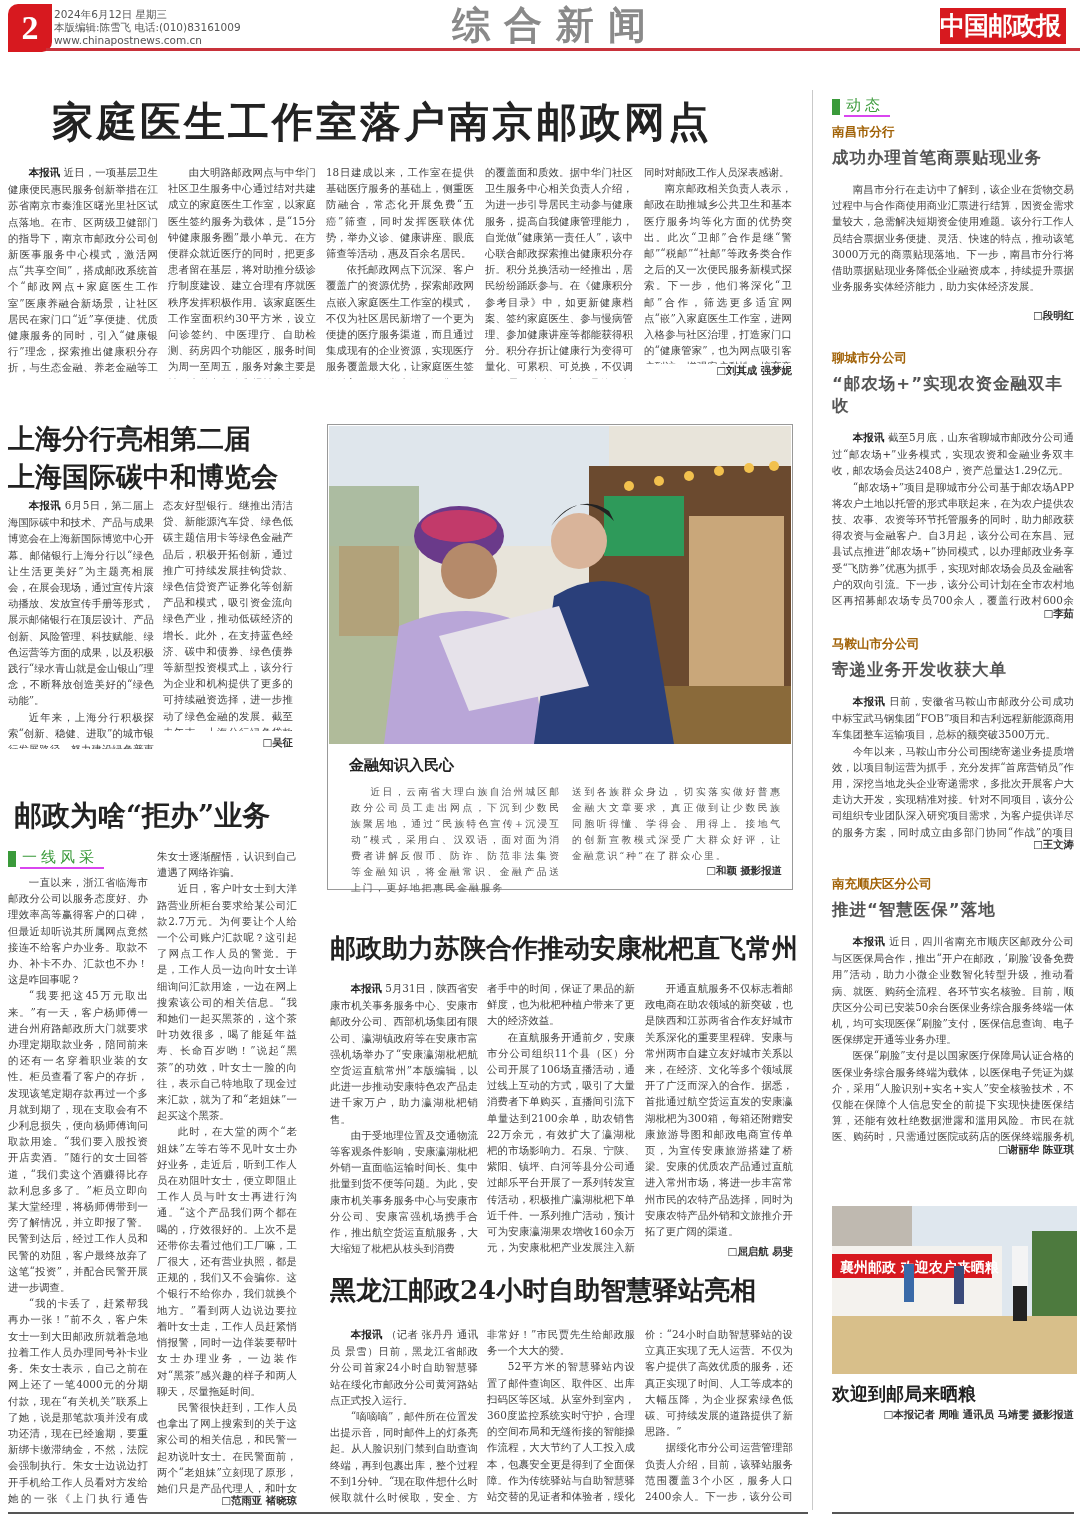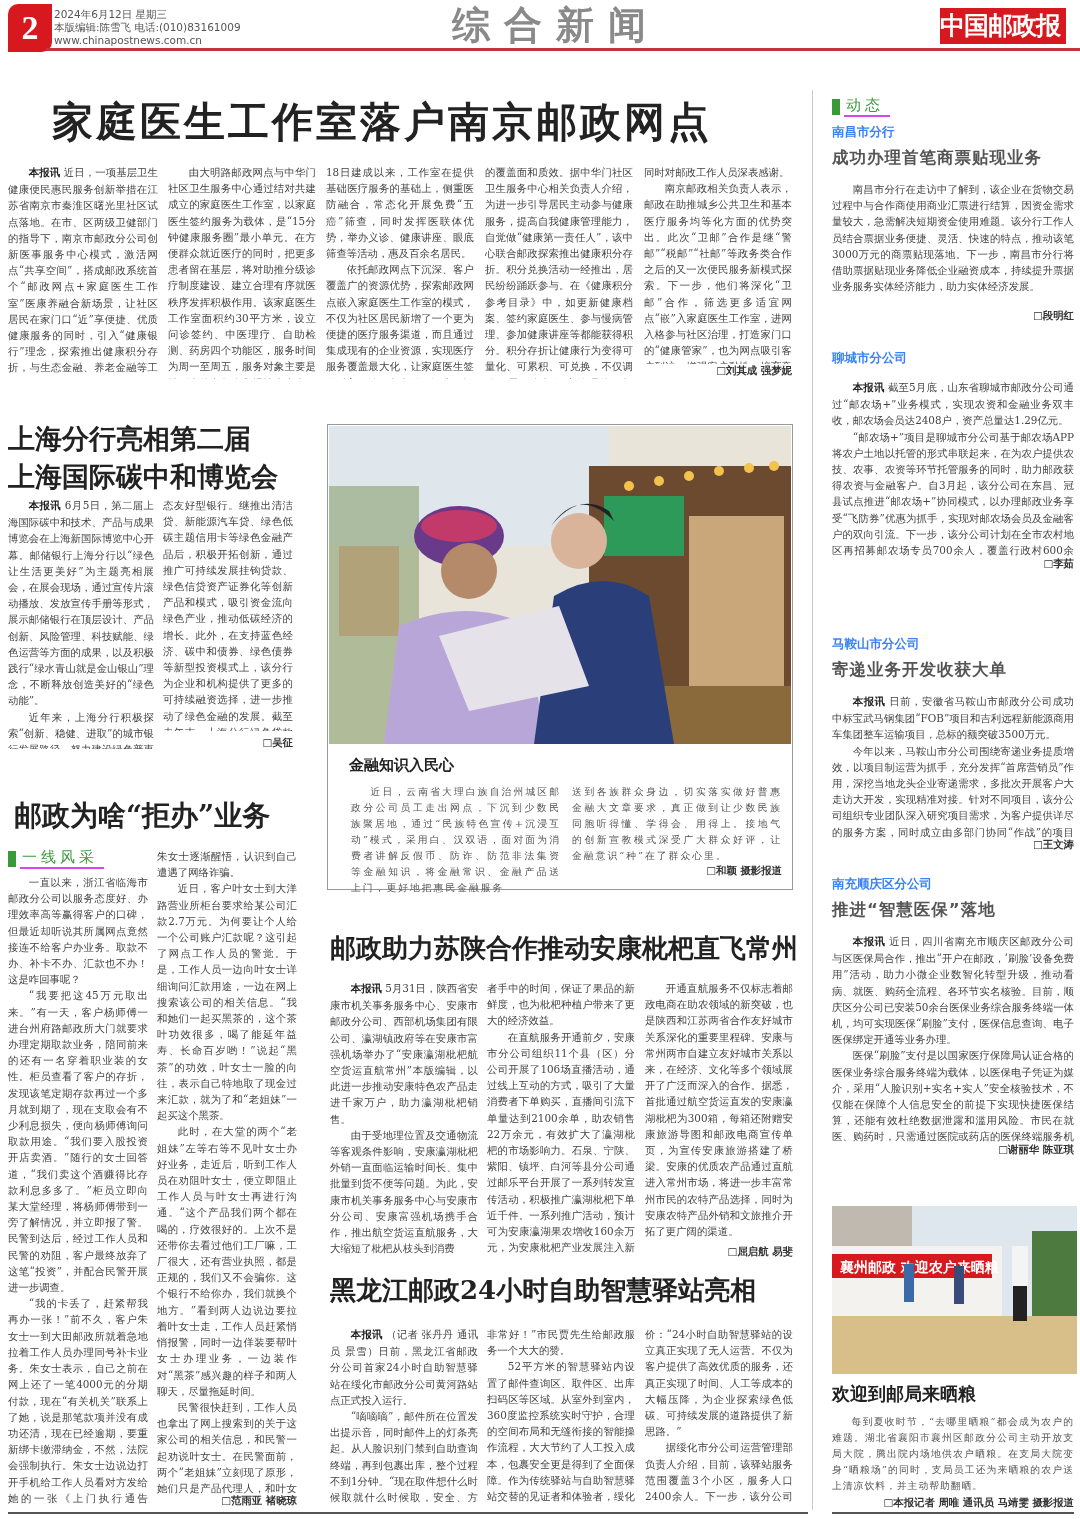--- a/index.html
+++ b/index.html
@@ -24,21 +24,21 @@
 .h-hl{left:330px;top:1268px;font-size:26px;line-height:44px}
 
 .col{font-size:10.4px;line-height:16.2px;color:#444;text-align:justify;overflow:hidden}
 .col p{text-indent:2em}
 .col .lead{font-weight:bold;color:#222;font-family:Liberation Serif, serif}
 .byline{text-align:right;font-weight:bold;color:#333;font-family:"DejaVu Sans",sans-serif;font-size:10.4px}
 
 .tag{display:flex;align-items:center;gap:4px;font:15px "DejaVu Sans",sans-serif;color:#3a9a3a}
 .tag .bar{width:8px;height:16px;background:#3a9a3a}
 .tag .u{border-bottom:2px solid #d946ef;padding:0 6px 0 2px;letter-spacing:4px}
-.side-org{font:bold 12.5px "DejaVu Sans",sans-serif;color:#3b82f6}
+.side-org{font:bold 12.5px "DejaVu Sans",sans-serif;color:#a16207}
 .side-head{font:bold 16.5px "DejaVu Sans",sans-serif;color:#555;letter-spacing:1px}
 
 .photo1{left:329px;top:426px;width:462px;height:318px;overflow:hidden}
 .photo2{left:832px;top:1206px;width:245px;height:168px;overflow:hidden}
 .photo-box{left:327px;top:424px;width:466px;height:466px;border:1px solid #999}
 .cap-head{font:bold 15px "DejaVu Sans",sans-serif;color:#222}
 .cap-col{font-size:9.8px;line-height:16px;color:#555;letter-spacing:2px;text-align:justify}
 .cap-col p{text-indent:2em}
 </style>
 </head>
@@ -182,20 +182,21 @@
   <div class="side-org">南昌市分行</div>
   <div class="side-head" style="margin-top:6px">成功办理首笔商票贴现业务</div>
   <div class="col" style="margin-top:12px;height:128px">
     <p>南昌市分行在走访中了解到，该企业在货物交易过程中与合作商使用商业汇票进行结算，因资金需求量较大，急需解决短期资金使用难题。该分行工作人员结合票据业务便捷、灵活、快速的特点，推动该笔3000万元的商票贴现落地。下一步，南昌市分行将借助票据贴现业务降低企业融资成本，持续提升票据业务服务实体经济能力，助力实体经济发展。</p>
   </div>
   <div class="byline">□段明红</div>
 </div>
 
 <div class="abs" style="left:832px;top:350px;width:242px">
   <div class="side-org">聊城市分公司</div>
+  <div class="side-head" style="margin-top:6px">“邮农场+”实现农资金融双丰收</div>
   <div class="col" style="margin-top:12px;height:178px">
     <p><span class="lead">本报讯</span> <span>截至5月底，山东省聊城市邮政分公司通过“邮农场+”业务模式，实现农资和金融业务双丰收，邮农场会员达2408户，资产总量达1.29亿元。</span></p>
     <p>“邮农场+”项目是聊城市分公司基于邮农场APP将农户土地以托管的形式串联起来，在为农户提供农技、农事、农资等环节托管服务的同时，助力邮政获得农资与金融客户。自3月起，该分公司在东昌、冠县试点推进“邮农场+”协同模式，以办理邮政业务享受“飞防券”优惠为抓手，实现对邮农场会员及金融客户的双向引流。下一步，该分公司计划在全市农村地区再招募邮农场专员700余人，覆盖行政村600余处，建设示范田14万亩，从而打造农民获利、专员获益、邮政获客、政府获赞的“互联网+智慧农业”便民服务平台。</p>
   </div>
   <div class="byline">□李茹</div>
 </div>
 
 <div class="abs" style="left:832px;top:636px;width:242px">
   <div class="side-org">马鞍山市分公司</div>
   <div class="side-head" style="margin-top:6px">寄递业务开发收获大单</div>
@@ -226,18 +227,15 @@
     <rect x="200" y="25" width="45" height="85" fill="#4d7a3e"></rect>
     <rect x="0" y="110" width="245" height="58" fill="#d8bf8a"></rect>
     <rect x="72" y="58" width="10" height="38" fill="#3a6aa8"></rect>
     <rect x="122" y="60" width="10" height="38" fill="#3a4a7a"></rect>
     <rect x="180" y="40" width="16" height="40" fill="#f4f4f4"></rect>
     <rect x="181" y="80" width="14" height="35" fill="#222"></rect>
   </svg>
 </div>
 <div class="abs" style="left:832px;top:1382px;width:242px">
   <div style="font:bold 18px 'DejaVu Sans',sans-serif;color:#222">欢迎到邮局来晒粮</div>
-  <div class="cap-col" style="margin-top:8px;height:80px;letter-spacing:1px">
-    <p>每到夏收时节，“去哪里晒粮”都会成为农户的难题。湖北省襄阳市襄州区邮政分公司主动开放支局大院，腾出院内场地供农户晒粮。在支局大院变身“晒粮场”的同时，支局员工还为来晒粮的农户送上清凉饮料，并主动帮助翻晒。</p>
-  </div>
   <div class="byline" style="margin-top:2px">□本报记者 周唯  通讯员 马靖雯  摄影报道</div>
 </div>
 <div class="abs hrule" style="left:832px;top:1512px;width:242px"></div>
 
 </body></html>

